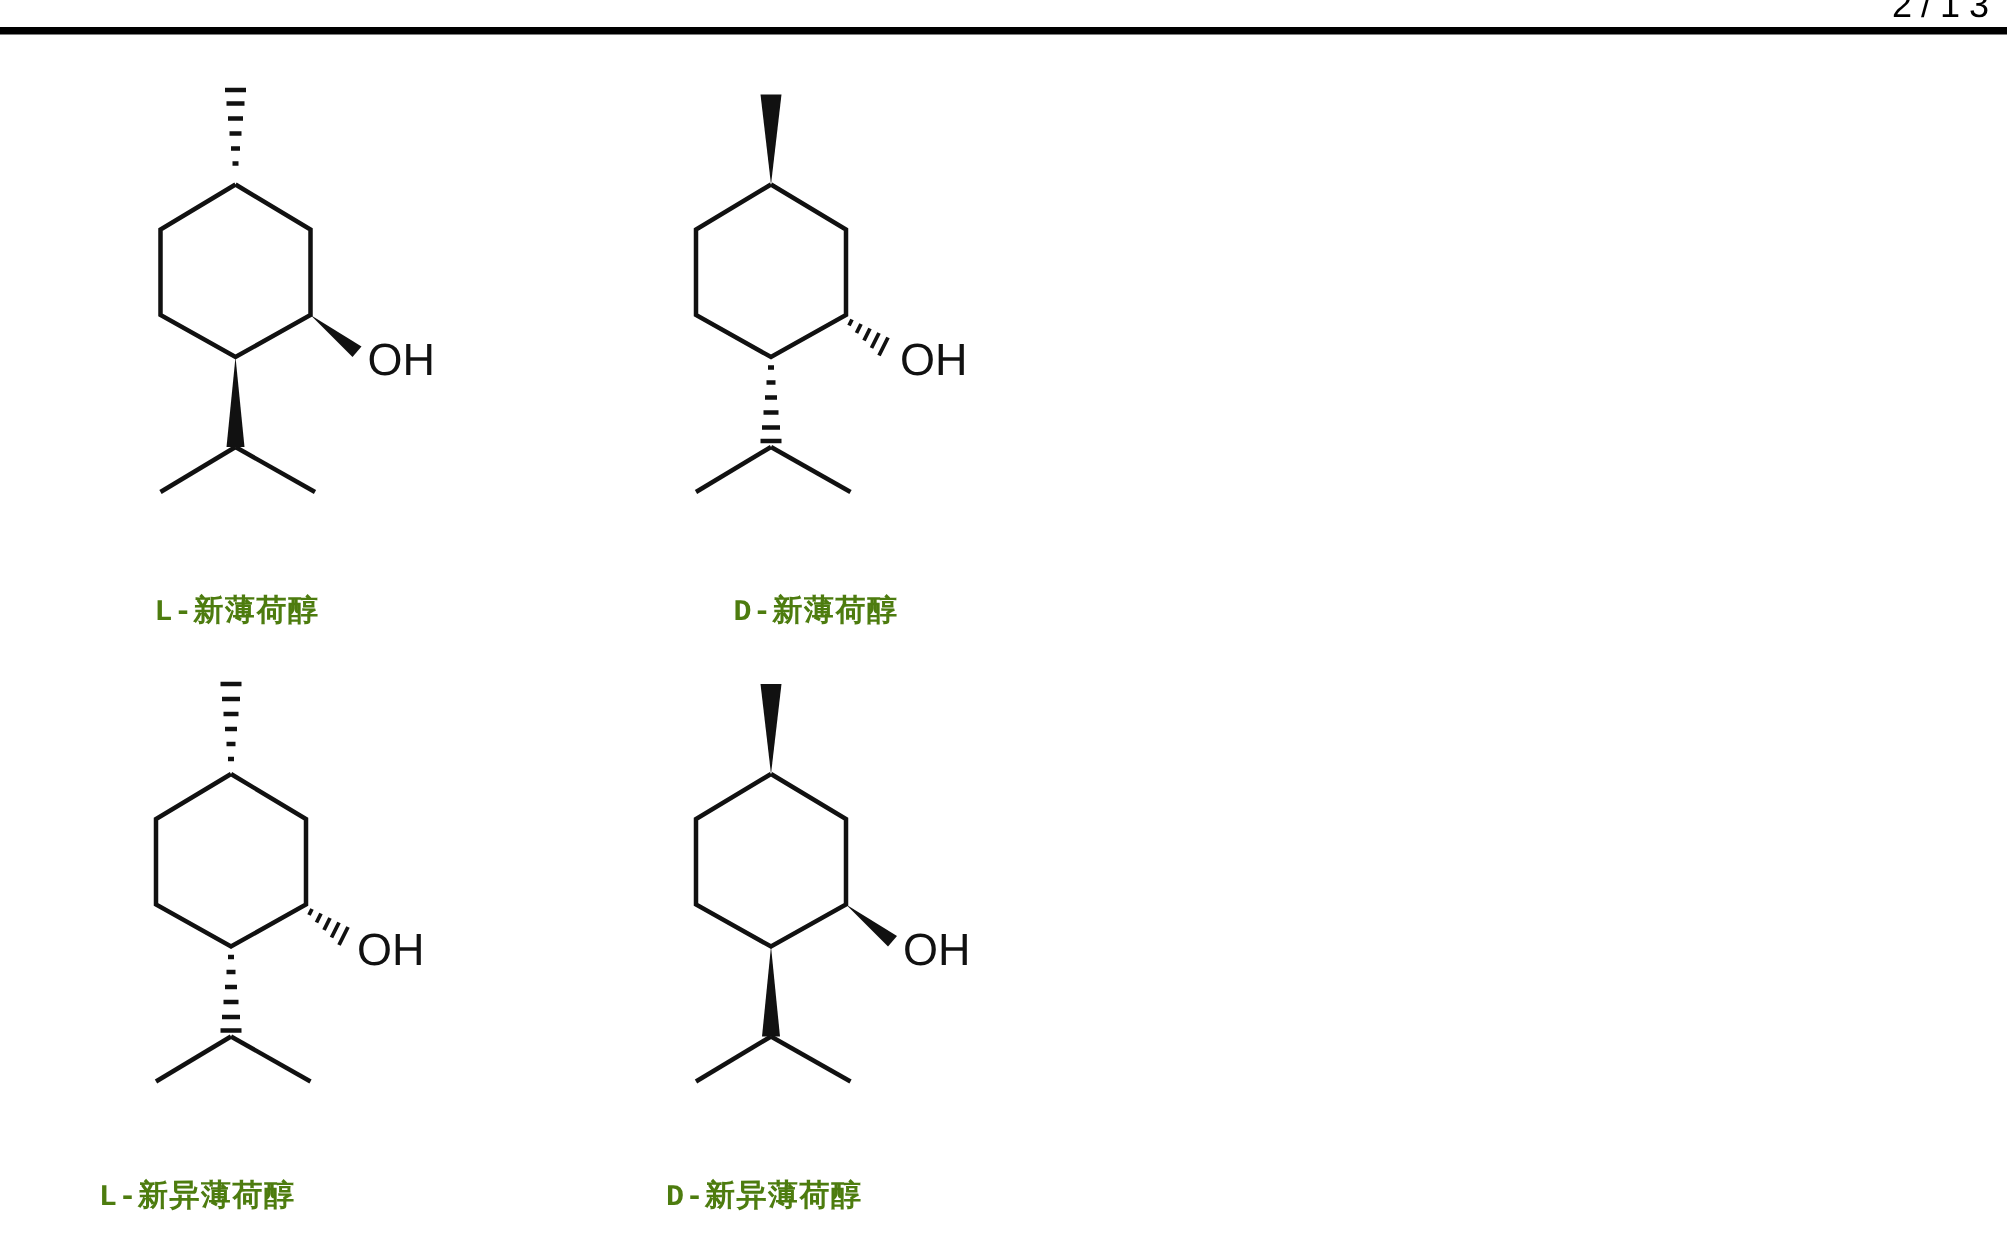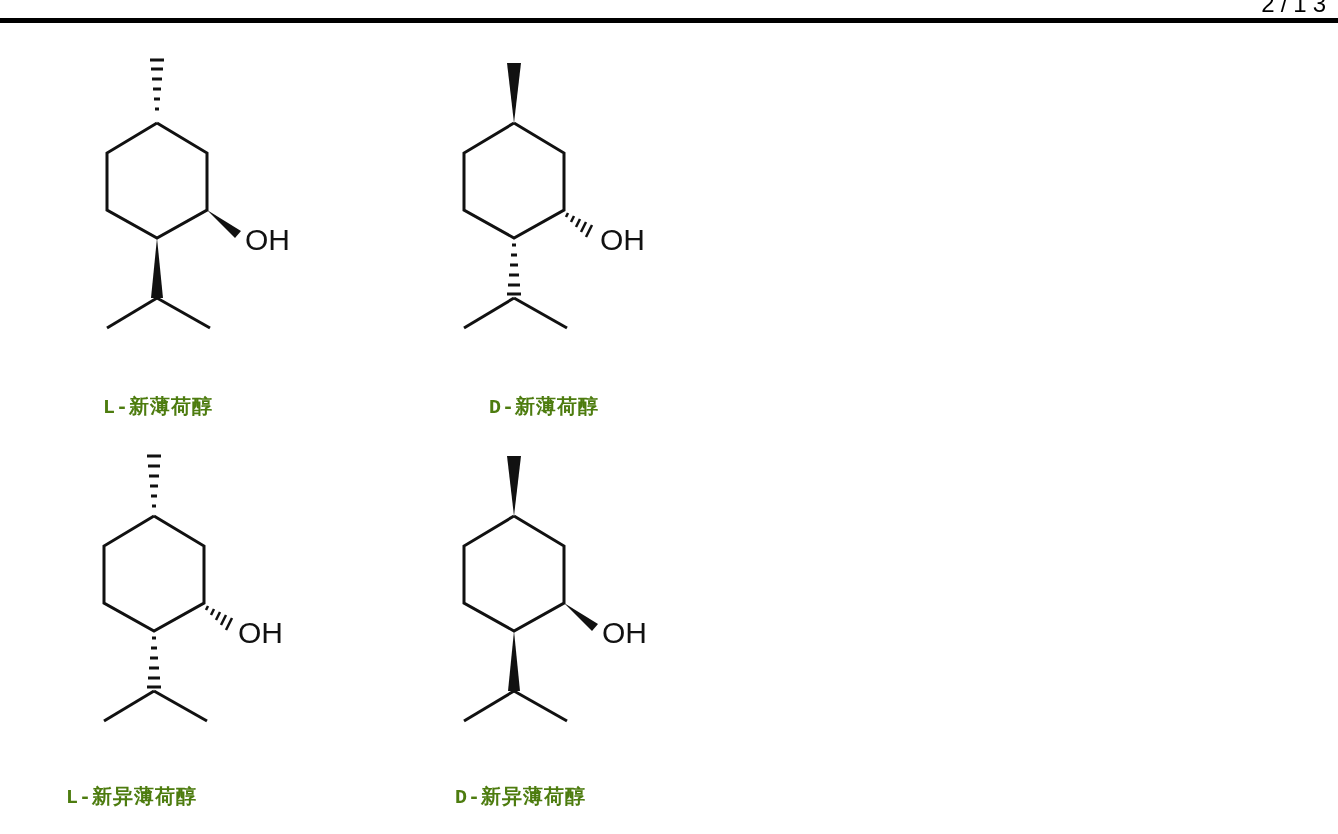--- a/index.html
+++ b/index.html
@@ -114,13 +114,13 @@
       <polyline points="62,68 12,98 12,155 62,183 112,155 112,98 62,68"></polyline>
       <line x1="62" y1="243" x2="12" y2="273"></line>
       <line x1="62" y1="243" x2="115" y2="273"></line>
     </g>
     <polygon points="55,8 69,8 62,68" fill="#111"></polygon>
     <polygon points="112,155 146,176 140,183" fill="#111"></polygon>
     <polygon points="62,183 56,243 68,243" fill="#111"></polygon>
     <text x="150" y="195" class="lbl">OH</text>
   </svg>
 </div>
-<div class="caption" style="left:455px; top:783px;">D-新异薄荷醇</div>
+<div class="caption" style="left:444px; top:783px;">D-新异薄荷醇</div>
 
 </body></html>

